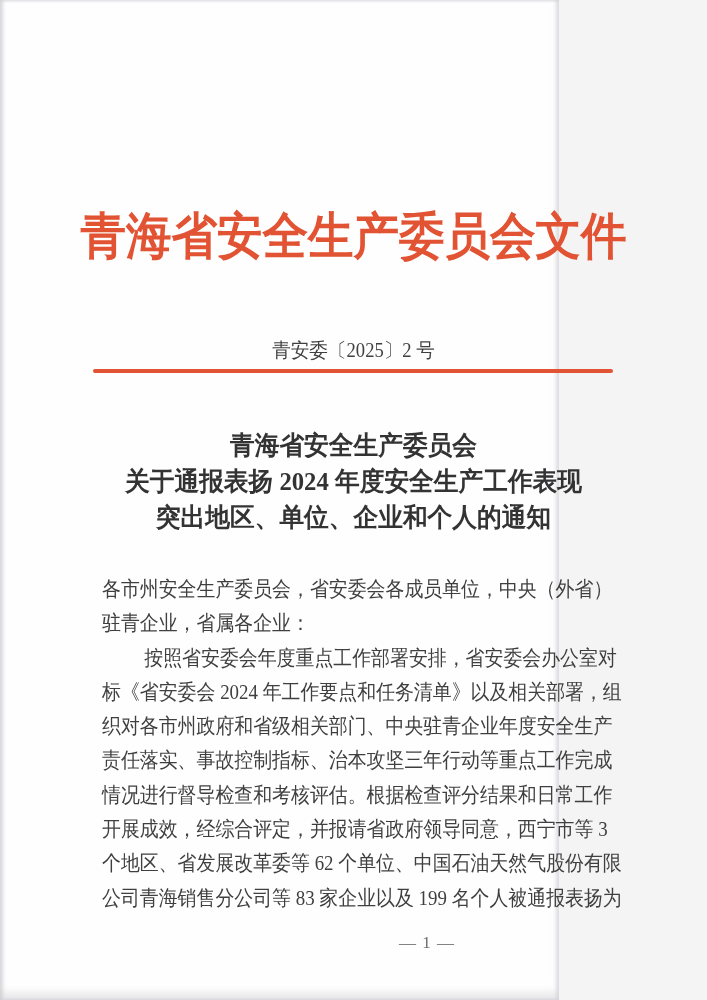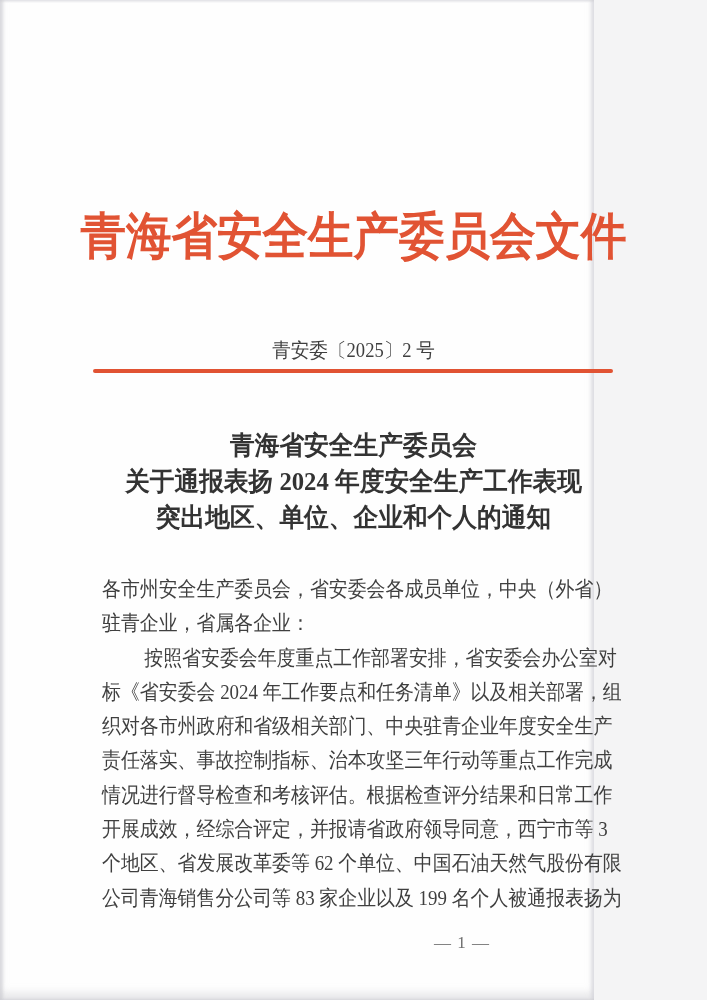--- a/index.html
+++ b/index.html
@@ -14,21 +14,20 @@
     background:#f4f4f5;
     font-family:"Liberation Serif","DejaVu Serif",serif;
   }
   .page{
     position:relative;width:559px;height:1000px;background:#fefefe;
     box-shadow:
       inset 3px 0 3px rgba(185,185,192,.40),
       inset -3px 0 3px rgba(200,200,208,.45),
       inset 0 -7px 9px rgba(185,185,192,.35),
       inset 0 2px 2px rgba(220,220,225,.25);
-    padding-left: 35px;
   }
   .red-header{
     position:absolute;top:206px;left:0;width:707px;
     text-align:center;line-height:60px;
     font-size:50px;font-weight:bold;color:var(--accent-red);
     transform:scaleX(.91);transform-origin:50% 50%;
     white-space:nowrap;
   }
   .doc-number{
     position:absolute;top:336px;left:0;width:707px;

